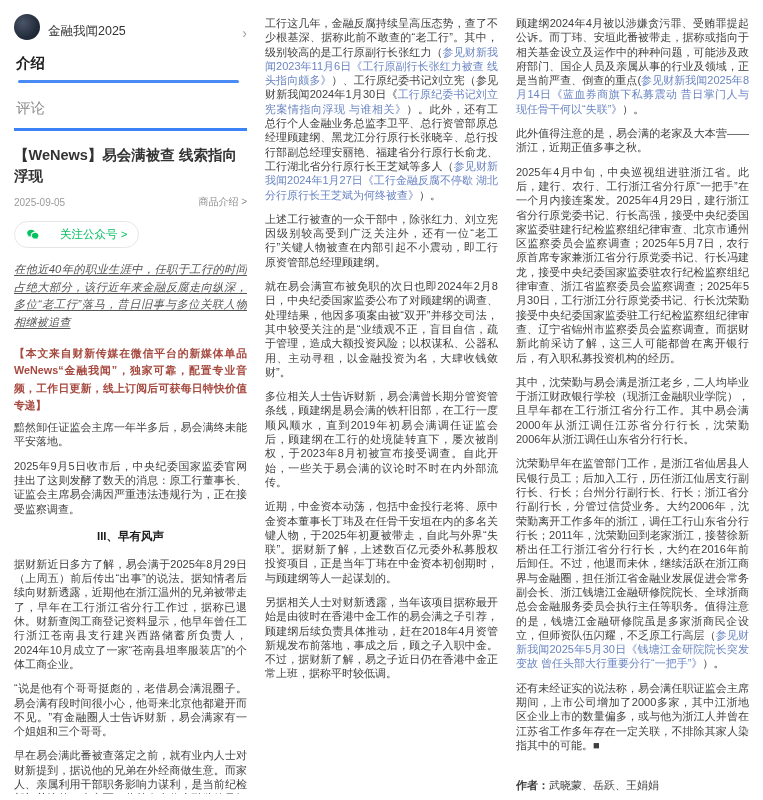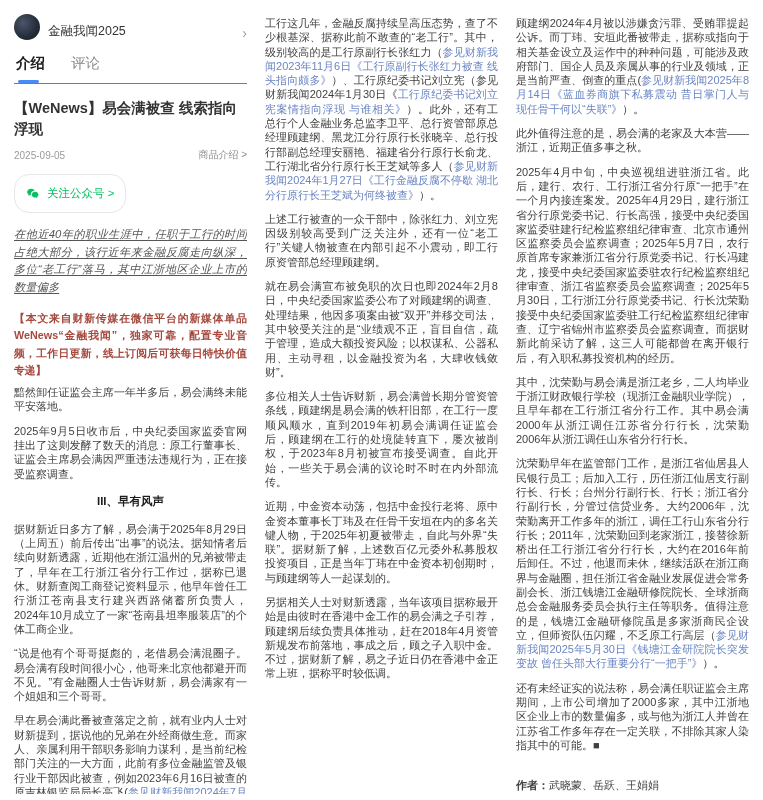--- a/index.html
+++ b/index.html
@@ -14,29 +14,29 @@
   body{font-family:"Liberation Sans","DejaVu Sans",sans-serif;color:var(--ink);}
   .page{width:763px;height:800px;background:#fff;padding:10px 14px 6px 14px;overflow:hidden;}
   .cols{display:flex;gap:18px;height:100%;}
   .col{flex:1 1 0;overflow:hidden;min-width:0;}
 
   
   .account-row{display:flex;align-items:flex-end;gap:8px;padding:4px 0 10px 0;}
   .avatar{width:26px;height:26px;border-radius:50%;background:radial-gradient(circle at 35% 35%,#4a5568 0%,#232c3a 60%,#161d27 100%);flex:0 0 auto;}
   .account-name{font-size:12.5px;color:#333;}
   .chevron{margin-left:auto;color:#a0a0a0;font-size:14px;line-height:1;}
-  .tabs-row{display:flex;gap:26px;border-bottom:1px solid #3b82f6;padding:4px 2px 10px 2px;}
+  .tabs-row{display:flex;gap:26px;border-bottom:3px solid #3b82f6;padding:4px 2px 10px 2px;flex-direction:column;}
   .tab{font-size:14.5px;color:#8a8a8a;position:relative;cursor:pointer;}
   .tab.active{color:#1f1f1f;font-weight:bold;}
   .tab.active::after{content:"";position:absolute;left:2px;right:6px;bottom:-10px;height:3px;border-radius:2px;background:var(--tabblue);}
   .title{font-size:14.5px;font-weight:bold;color:#333;margin-top:14px;line-height:1.45;}
   .meta-row{display:flex;align-items:center;margin-top:8px;}
   .date{font-size:10px;color:#9a9a9a;}
   .product-link{margin-left:auto;font-size:10px;color:#8d8d8d;cursor:pointer;}
-  .follow-btn{display:inline-flex;align-items:center;gap:7px;margin-top:12px;padding:11px 11px;border:1px solid #e6e6e6;border-radius:15px;background:#fff;cursor:pointer;}
+  .follow-btn{display:inline-flex;align-items:center;gap:20px;margin-top:12px;padding:5px 11px;border:1px solid #e6e6e6;border-radius:15px;background:#fff;cursor:pointer;}
   .follow-btn svg{width:14px;height:14px;display:block;}
   .follow-label{font-size:11.5px;color:var(--green);}
   .summary{margin-top:13px;font-size:11.3px;line-height:1.55;color:#565656;font-style:italic;text-decoration:underline;text-underline-offset:2px;text-align:justify;}
   .notice{margin-top:14px;font-size:10.8px;line-height:1.6;color:var(--notice);font-weight:bold;text-align:justify;}
 
   
   .flow{margin-top:6px;}
   .para{font-size:11px;line-height:1.3;color:var(--ink);text-align:justify;margin:10px 0;}
   .col .flow > .para:first-child{margin-top:0;}
   .sec-heading{font-size:11.5px;font-weight:bold;color:#1d1d1d;text-align:center;margin:13px 0;}
@@ -64,21 +64,21 @@
       <div class="meta-row">
         <span class="date">2025-09-05</span>
         <span class="product-link">商品介绍 &gt;</span>
       </div>
       <div class="follow-btn">
         <svg viewBox="0 0 24 24" aria-hidden="true">
           <path fill="#07c160" d="M8.6 3C5 3 2 5.5 2 8.7c0 1.8 1 3.4 2.5 4.5l-.7 2 2.4-1.2c.7.2 1.4.3 2.1.3h.4A5.6 5.6 0 0 1 8.2 12c0-3 2.9-5.5 6.4-5.5h.4C14.2 4.4 11.6 3 8.6 3zm7.1 5.3c-3.2 0-5.8 2.2-5.8 4.9s2.6 4.9 5.8 4.9c.6 0 1.2-.1 1.8-.3l2.1 1.1-.6-1.8c1.4-.9 2.3-2.3 2.3-3.9 0-2.7-2.6-4.9-5.6-4.9z"></path>
         </svg>
         <span class="follow-label">关注公众号 &gt;</span>
       </div>
-      <div class="summary">在他近40年的职业生涯中，任职于工行的时间占绝大部分，该行近年来金融反腐走向纵深，多位“老工行”落马，其中江浙地区企业上市的数量偏多</div>
+      <div class="summary">在他近40年的职业生涯中，任职于工行的时间占绝大部分，该行近年来金融反腐走向纵深，多位“老工行”落马，昔日旧事与多位关联人物相继被追查</div>
       <div class="notice">【本文来自财新传媒在微信平台的新媒体单品 WeNews“金融我闻”，独家可靠，配置专业音频，工作日更新，线上订阅后可获每日特快价值专递】</div>
       <div class="flow">
           <p class="para"><span>黯然卸任证监会主席一年半多后，易会满终未能平安落地。</span></p>
           <p class="para"><span>2025年9月5日收市后，中央纪委国家监委官网挂出了这则发酵了数天的消息：原工行董事长、证监会主席易会满因严重违法违规行为，正在接受监察调查。</span></p>
           <div class="sec-heading">III、早有风声</div>
           <p class="para"><span>据财新近日多方了解，易会满于2025年8月29日（上周五）前后传出“出事”的说法。据知情者后续向财新透露，近期他在浙江温州的兄弟被带走了，早年在工行浙江省分行工作过，据称已退休。财新查阅工商登记资料显示，他早年曾任工行浙江苍南县支行建兴西路储蓄所负责人，2024年10月成立了一家“苍南县坦率服装店”的个体工商企业。</span></p>
           <p class="para"><span>“说是他有个哥哥挺彪的，老借易会满混圈子。易会满有段时间很小心，他哥来北京他都避开而不见。”有金融圈人士告诉财新，易会满家有一个姐姐和三个哥哥。</span></p>
           <p class="para"><span>早在易会满此番被查落定之前，就有业内人士对财新提到，据说他的兄弟在外经商做生意。而家人、亲属利用干部职务影响力谋利，是当前纪检部门关注的一大方面，此前有多位金融监管及银行业干部因此被查，例如2023年6月16日被查的原吉林银监局局长高飞(</span><span class="lnk">参见财新我闻2024年7月13日《吉林银监局原局长高飞受贿案二审 亲属利用其影响力做生意争议》</span></p>
         </div>
     </div>

